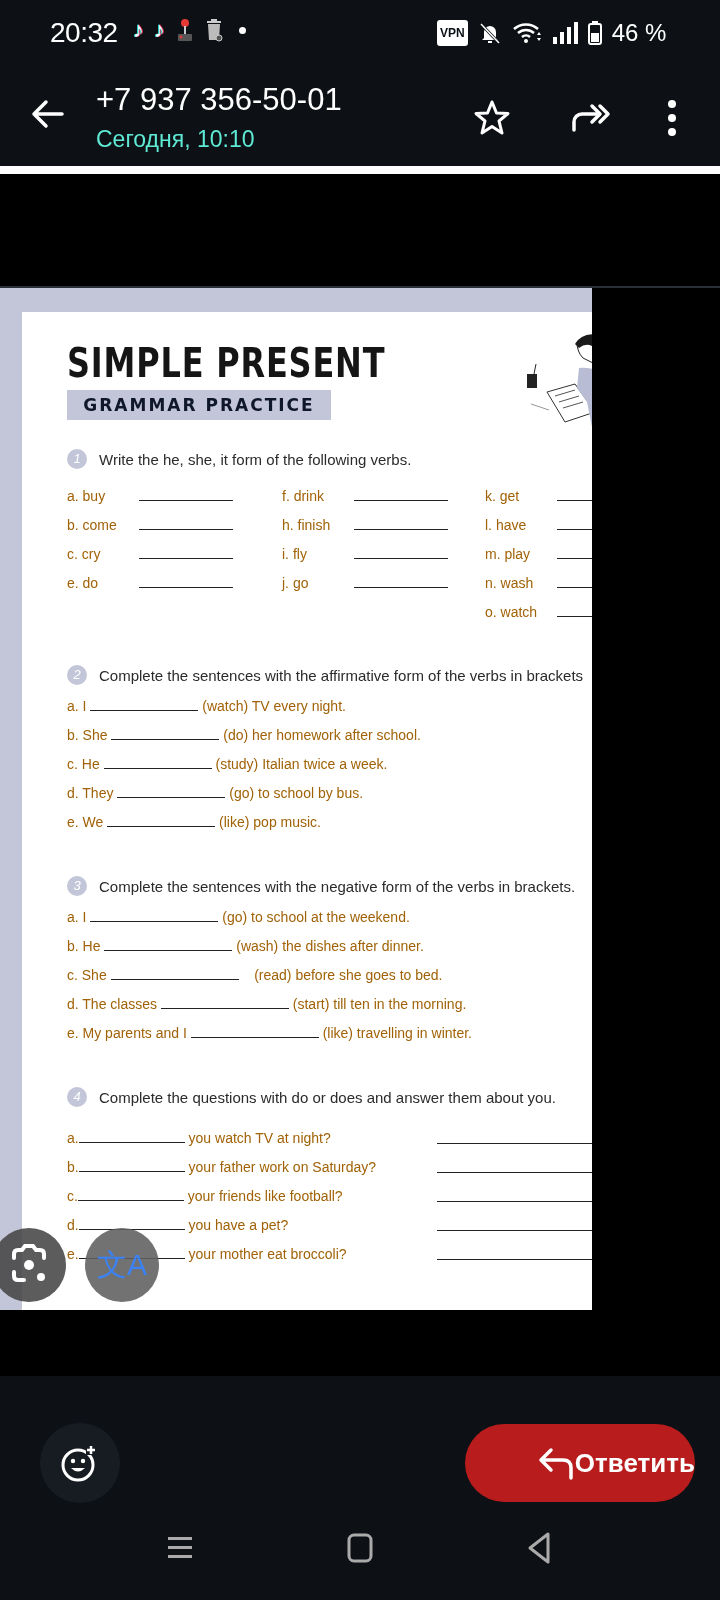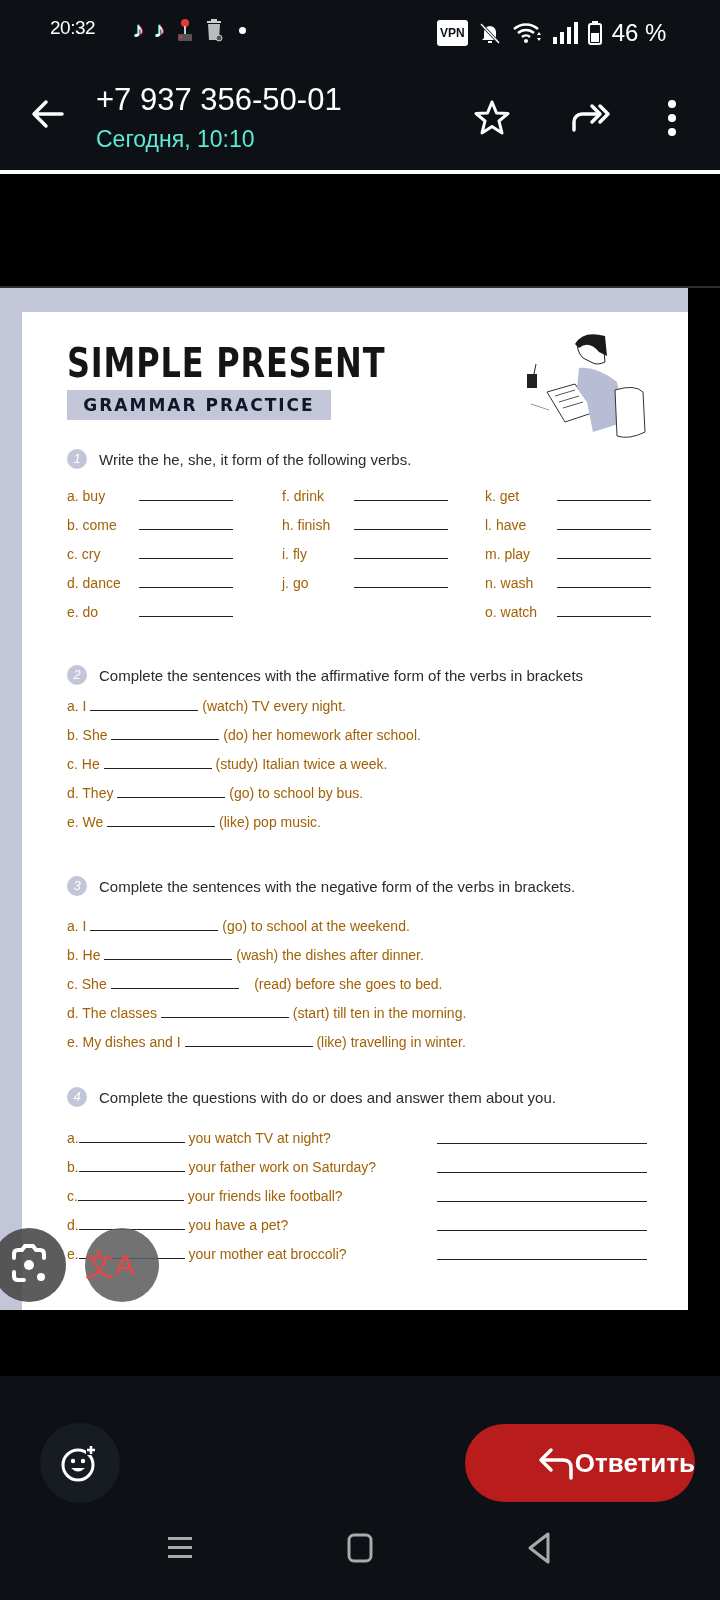--- a/index.html
+++ b/index.html
@@ -1,59 +1,59 @@
 <!DOCTYPE html>
 <html><head>
 <meta charset="utf-8">
 <style>
   * { box-sizing: border-box; margin: 0; padding: 0; }
   html, body { width: 720px; height: 1600px; background: #000; overflow: hidden; }
   body { position: relative; font-family: "Liberation Sans", sans-serif; color: #fff; }
 
   .statusbar { position: absolute; left: 0; top: 0; width: 720px; height: 62px; background: #0d1116; }
-  .sb-time { position: absolute; left: 50px; top: 17px; font-size: 19px; font-family: "Liberation Sans", sans-serif; letter-spacing: -0.5px; }
+  .sb-time { position: absolute; left: 50px; top: 17px; font-size: 28px; font-family: "Liberation Sans", sans-serif; letter-spacing: -0.5px; }
   .sb-icons-left { position: absolute; left: 133px; top: 16px; display: flex; gap: 10px; align-items: center; }
   .sb-icons-left span { font-size: 22px; line-height: 28px; }
   .tt { color: #fff; font-weight: bold; text-shadow: -1px 0 #25f4ee, 1px 0 #fe2c55; }
   .dot { width: 7px; height: 7px; background: #fff; border-radius: 50%; display: inline-block; margin-left: 6px; }
   .vpn { background: #fff; color: #0d1116; font-size: 12px; font-weight: bold; padding: 6px 3px; border-radius: 3px; }
 
-  .appbar { position: absolute; left: 0; top: 62px; width: 720px; height: 112px; background: #0d1116; border-bottom: 4px solid #ffffff; }
+  .appbar { position: absolute; left: 0; top: 62px; width: 720px; height: 112px; background: #0d1116; border-bottom: 8px solid #ffffff; }
   .back { position: absolute; left: 28px; top: 32px; width: 40px; height: 40px; }
   .title { position: absolute; left: 96px; top: 20px; font-size: 31px; color: #fff; }
   .subtitle { position: absolute; left: 96px; top: 64px; font-size: 23px; color: #5eead4; }
   .ab-star { position: absolute; left: 472px; top: 36px; width: 40px; height: 40px; }
   .ab-forward { position: absolute; left: 568px; top: 38px; width: 44px; height: 36px; }
   .ab-more { position: absolute; left: 662px; top: 36px; width: 20px; height: 40px; }
 
   .blackband { position: absolute; left: 0; top: 176px; width: 720px; height: 110px; background: #000; }
   .imgborder { position: absolute; left: 0; top: 286px; width: 720px; height: 2px; background: #2a2e36; }
 
-  .photo { position: absolute; left: 0; top: 288px; width: 688px; height: 1022px; background: #c3c6d8; overflow: hidden; }
+  .photo { position: absolute; left: 0; top: 288px; width: 592px; height: 1022px; background: #c3c6d8; overflow: hidden; }
   .page { position: absolute; left: 22px; top: 24px; width: 682px; height: 1010px; background: #fff; color: #3a3a3a; }
 
   .ws-title { position: absolute; left: 45px; top: 28px; font-family: "DejaVu Sans", sans-serif; font-weight: bold; font-size: 40px; color: #151515; transform: scaleX(0.8); transform-origin: left; letter-spacing: 1px; }
   .ws-sub { position: absolute; left: 45px; top: 78px; width: 264px; height: 30px; background: #c3c6d8; color: #0f172a; text-align: center; font-family: "DejaVu Sans", sans-serif; font-weight: bold; font-size: 17px; line-height: 30px; letter-spacing: 2px; }
   .illus { position: absolute; left: 495px; top: 20px; width: 140px; height: 110px; }
 
   .sec { position: absolute; left: 45px; }
   .sec-head { display: flex; align-items: center; font-size: 15px; color: #2b2b2b; height: 22px; }
   .num { width: 20px; height: 20px; border-radius: 50%; background: #c3c6d8; color: #fff; font-size: 13px; font-style: italic; text-align: center; line-height: 20px; margin-right: 12px; flex: none; }
   .row { font-size: 14px; color: #a16207; height: 29px; line-height: 29px; white-space: nowrap; position: relative; }
   .blank { display: inline-block; border-bottom: 1.5px solid #222; height: 16px; vertical-align: baseline; }
 
   .verbs { position: absolute; left: 0; top: 34px; width: 600px; height: 150px; }
   .vcol { position: absolute; top: 0; width: 180px; }
   .vcol .row span.lbl { display: inline-block; width: 72px; }
   .vcol .blank { width: 94px; }
 
   .qrow .ans { position: absolute; left: 370px; top: 0; width: 210px; height: 20px; border-bottom: 1.5px solid #222; }
 
   .fab-lens { position: absolute; left: -8px; top: 1228px; width: 74px; height: 74px; border-radius: 50%; background: rgba(70,70,70,0.88); }
-  .fab-trans { position: absolute; left: 85px; top: 1228px; width: 74px; height: 74px; border-radius: 50%; background: rgba(95,95,95,0.88); color: #ef4444; font-size: 30px; text-align: left; line-height: 74px; }
+  .fab-trans { position: absolute; left: 85px; top: 1228px; width: 74px; height: 74px; border-radius: 50%; background: rgba(95,95,95,0.88); color: #3b82f6; font-size: 30px; text-align: center; line-height: 74px; }
 
   .bottom { position: absolute; left: 0; top: 1310px; width: 720px; height: 290px; background: #000; }
   .bottombar { position: absolute; left: 0; top: 1376px; width: 720px; height: 224px; background: #0d1116; }
   .emoji-btn { position: absolute; left: 40px; top: 1423px; width: 80px; height: 80px; border-radius: 50%; background: #171c22; }
   .reply-btn { position: absolute; left: 465px; top: 1424px; width: 230px; height: 78px; border-radius: 39px; background: #b91c1c; display: flex; align-items: center; justify-content: flex-end; }
   .reply-label { font-size: 26px; font-weight: bold; color: #fff; }
   .nav { position: absolute; top: 1528px; width: 40px; height: 40px; }
 </style>
 </head>
 <body>
@@ -151,21 +151,20 @@
     <div class="sec" style="top:136px; width:600px;">
       <div class="sec-head">
         <span class="num">1</span>
         <span>Write the he, she, it form of the following verbs.</span>
       </div>
       <div class="verbs">
         <div class="vcol" style="left:0;">
           <div class="row"><span class="lbl">a. buy</span><span class="blank"></span></div>
           <div class="row"><span class="lbl">b. come</span><span class="blank"></span></div>
           <div class="row"><span class="lbl">c. cry</span><span class="blank"></span></div>
-          <div class="row"><span class="lbl">d. dance</span><span class="blank"></span></div>
           <div class="row"><span class="lbl">e. do</span><span class="blank"></span></div>
         </div>
         <div class="vcol" style="left:215px;">
           <div class="row"><span class="lbl">f. drink</span><span class="blank"></span></div>
           <div class="row"><span class="lbl">h. finish</span><span class="blank"></span></div>
           <div class="row"><span class="lbl">i. fly</span><span class="blank"></span></div>
           <div class="row"><span class="lbl">j. go</span><span class="blank"></span></div>
         </div>
         <div class="vcol" style="left:418px;">
           <div class="row"><span class="lbl">k. get</span><span class="blank"></span></div>
@@ -189,26 +188,26 @@
         <div class="row"><span>d. They</span> <span class="blank" style="width:108px;"></span> <span>(go) to school by bus.</span></div>
         <div class="row"><span>e. We</span> <span class="blank" style="width:108px;"></span> <span>(like) pop music.</span></div>
       </div>
     </div>
 
     <div class="sec" style="top:563px; width:600px;">
       <div class="sec-head">
         <span class="num">3</span>
         <span>Complete the sentences with the negative form of the verbs in brackets.</span>
       </div>
-      <div style="margin-top:15px;">
+      <div style="margin-top:6px;">
         <div class="row"><span>a. I</span> <span class="blank" style="width:128px;"></span> <span>(go) to school at the weekend.</span></div>
         <div class="row"><span>b. He</span> <span class="blank" style="width:128px;"></span> <span>(wash) the dishes after dinner.</span></div>
         <div class="row"><span>c. She</span> <span class="blank" style="width:128px;"></span> &nbsp;&nbsp;&nbsp;<span>(read) before she goes to bed.</span></div>
         <div class="row"><span>d. The classes</span> <span class="blank" style="width:128px;"></span> <span>(start) till ten in the morning.</span></div>
-        <div class="row"><span>e. My dishes and I</span> <span class="blank" style="width:128px;"></span> <span>(like) travelling in winter.</span></div>
+        <div class="row"><span>e. My parents and I</span> <span class="blank" style="width:128px;"></span> <span>(like) travelling in winter.</span></div>
       </div>
     </div>
 
     <div class="sec" style="top:774px; width:600px;">
       <div class="sec-head">
         <span class="num">4</span>
         <span>Complete the questions with do or does and answer them about you.</span>
       </div>
       <div style="margin-top:16px;">
         <div class="row qrow"><span>a.</span><span class="blank" style="width:106px;"></span> <span>you watch TV at night?</span><span class="ans"></span></div>

